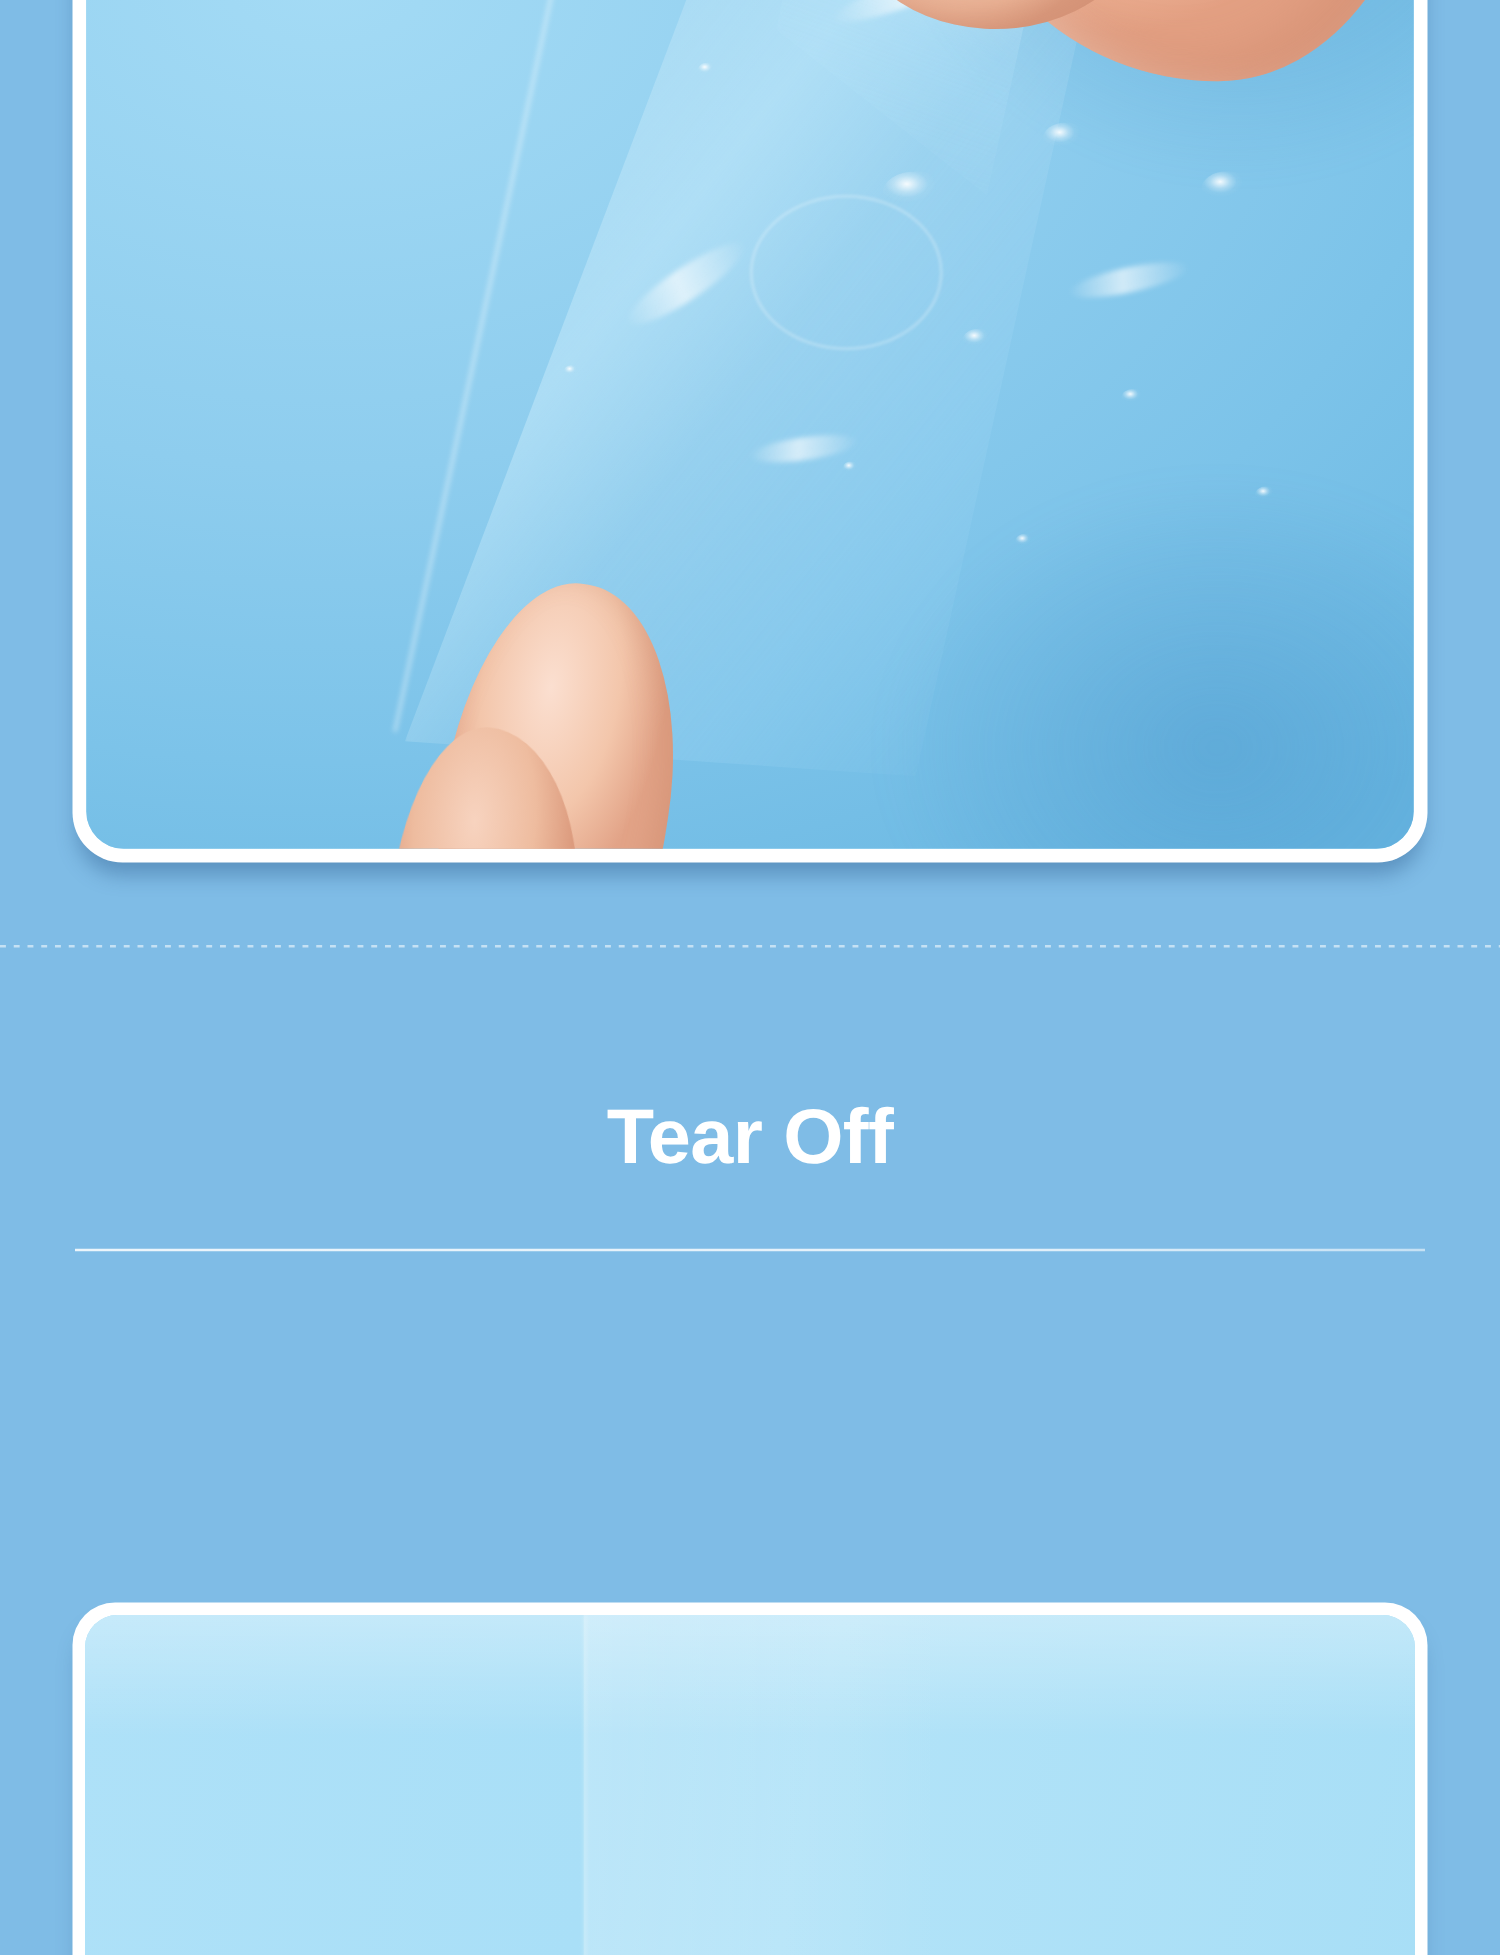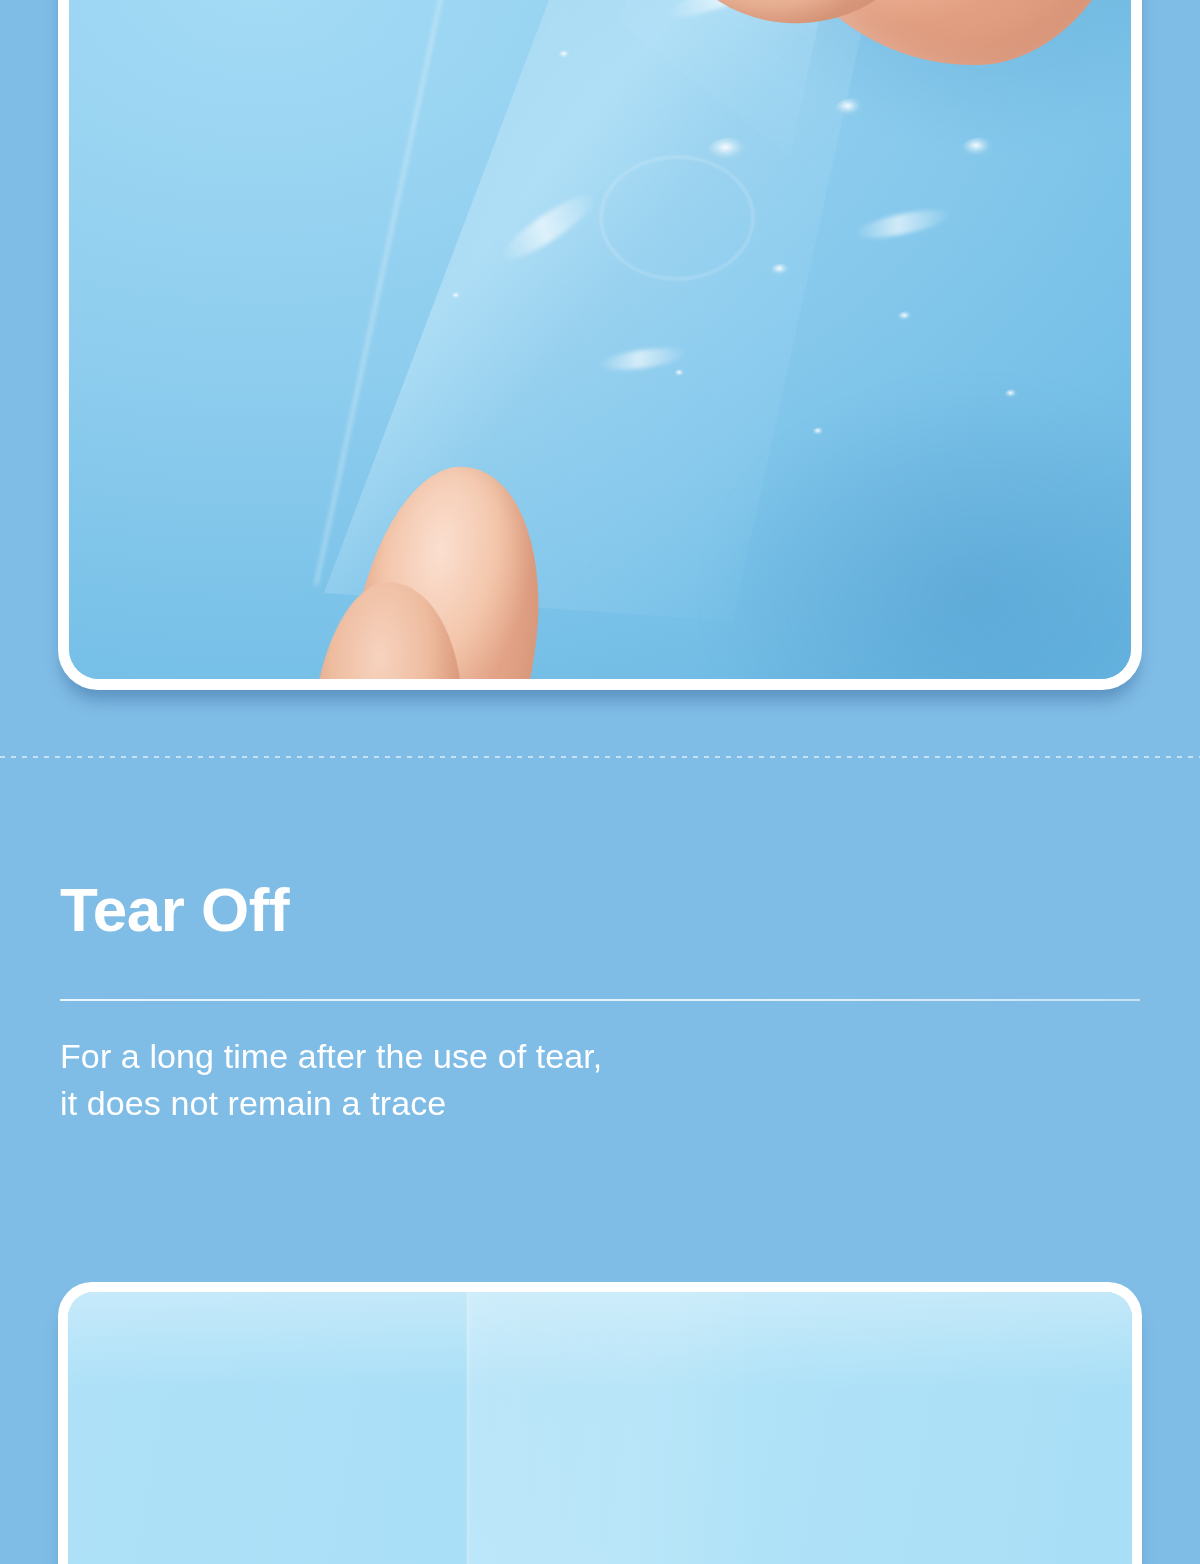--- a/index.html
+++ b/index.html
@@ -206,20 +206,21 @@
     top: 862px;
     width: 1080px;
   }
   .headline {
     color: #ffffff;
     font-size: 62px;
     font-weight: bold;
     line-height: 95px;
     letter-spacing: -0.5px;
     white-space: nowrap;
+    text-align: center;
   }
   .rule {
     width: 1080px;
     height: 2px;
     margin-top: 42px;
     background: linear-gradient(to right,
         rgba(255,255,255,0.85) 0%,
         rgba(255,255,255,0.78) 70%,
         rgba(255,255,255,0.55) 100%);
   }
@@ -324,24 +325,20 @@
       <div class="finger2"></div>
       <div class="finger2b"></div>
     </div>
   </div>
 
   <div class="section-divider"></div>
 
   <div class="text-block">
     <div class="headline">Tear Off</div>
     <div class="rule"></div>
-    <div class="subcopy">
-      <div class="subcopy-line">For a long time after the use of tear,</div>
-      <div class="subcopy-line">it does not remain a trace</div>
-    </div>
   </div>
 
   <div class="photo-card-bottom">
     <div class="photo-inner-bottom">
       <div class="bottom-base"></div>
       <div class="bottom-sheen"></div>
       <div class="bottom-seam"></div>
       <div class="bottom-top-gloss"></div>
     </div>
   </div>

